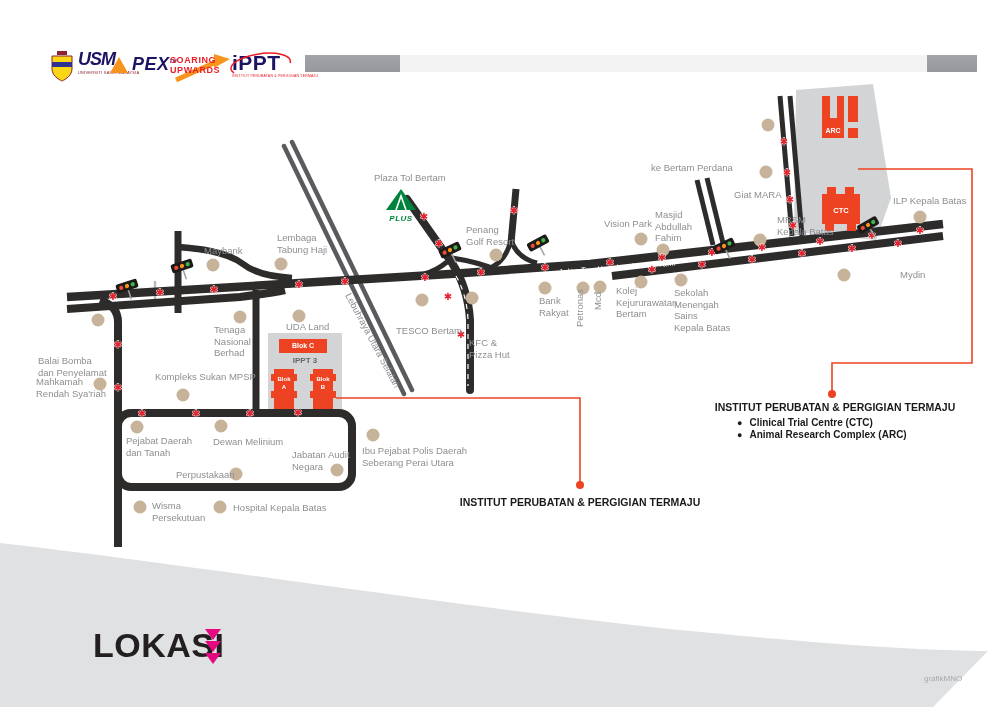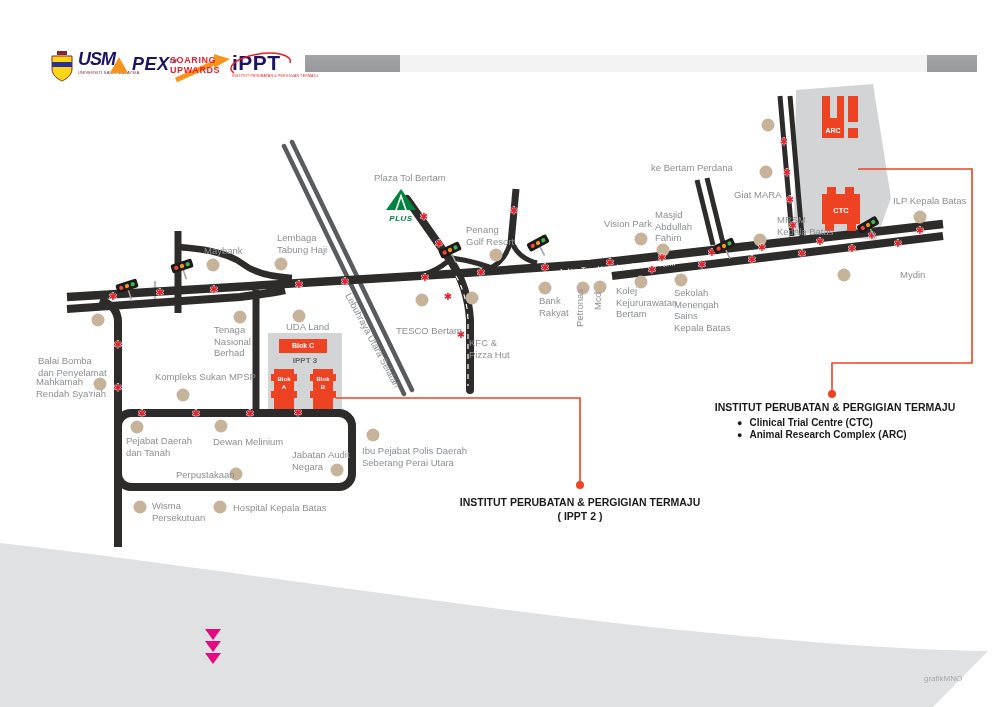--- a/index.html
+++ b/index.html
@@ -324,21 +324,20 @@
         <span class="bull">●</span>
         <span>Clinical Trial Centre (CTC)</span>
       </div>
     <div class="crow">
         <span class="bull">●</span>
         <span>Animal Research Complex (ARC)</span>
       </div>
   </div>
 
   <div class="ann-title" style="left:430px;top:496px;width:300px">INSTITUT PERUBATAN &amp; PERGIGIAN TERMAJU</div>
-  <div class="ann-title" style="left:430px;top:510px;width:300px">( IPPT 2 )</div>
 
   <div class="logo" style="left:50px;top:50px">
     <svg width="24" height="33" style="position:static">
       <rect x="7" y="1" width="10" height="4" fill="#8a2432"></rect>
       <path d="M2,6 h20 v13 c0,8 -10,12 -10,12 c0,0 -10,-4 -10,-12 Z" fill="#f9d616" stroke="#8a2432" stroke-width="1"></path>
       <rect x="2" y="12" width="20" height="5" fill="#2e3192"></rect>
     </svg>
     <div>
       <div class="usm-mark">USM</div>
       <div class="usm-cap">UNIVERSITI SAINS MALAYSIA</div>
@@ -364,20 +363,21 @@
     <svg width="66" height="30" style="left:-4px;top:-3px">
       <path d="M6,24 A30,11 -8 1,1 62,14" stroke="#ed1c24" stroke-width="1.5" fill="none"></path>
     </svg>
     <div class="ippt-cap">INSTITUT PERUBATAN &amp; PERGIGIAN TERMAJU</div>
   </div>
 
   <div class="bar dark" style="left:305px;width:95px"></div>
   <div class="bar light" style="left:400px;width:527px"></div>
   <div class="bar dark" style="left:927px;width:50px"></div>
 
+  <div id="lokasi">LOKASI</div>
   <div id="tris">
     <div class="tri"></div>
     <div class="tri"></div>
     <div class="tri"></div>
   </div>
   <div id="credit">grafikMNO</div>
 
 </div>
 
 </body></html>

